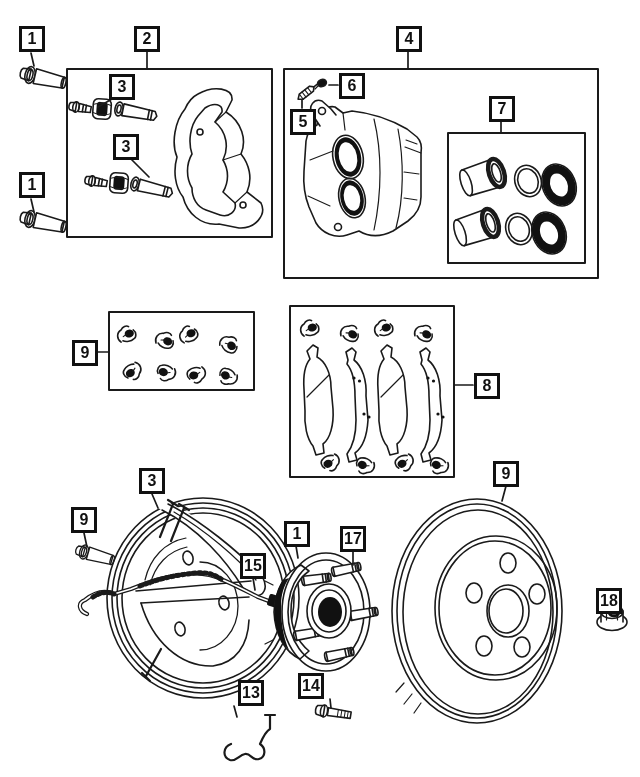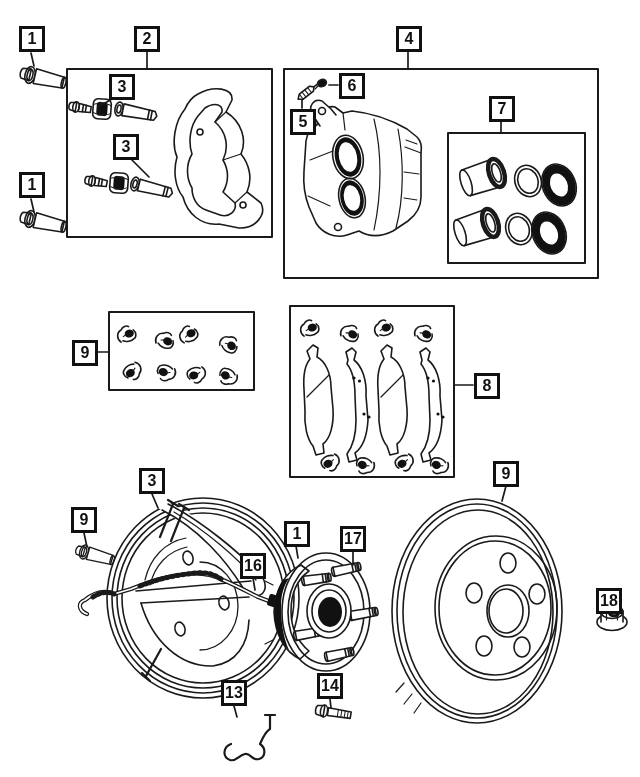--- a/index.html
+++ b/index.html
@@ -328,21 +328,21 @@
   <div class="callout" style="left:113px;top:134px">3</div>
   <div class="callout" style="left:19px;top:172px">1</div>
   <div class="callout" style="left:396px;top:26px">4</div>
   <div class="callout" style="left:290px;top:109px">5</div>
   <div class="callout" style="left:339px;top:73px">6</div>
   <div class="callout" style="left:489px;top:96px">7</div>
   <div class="callout" style="left:474px;top:373px">8</div>
   <div class="callout" style="left:72px;top:340px">9</div>
   <div class="callout" style="left:139px;top:468px">3</div>
   <div class="callout" style="left:71px;top:507px">9</div>
-  <div class="callout" style="left:240px;top:553px">16</div>
-  <div class="callout" style="left:221px;top:680px">13</div>
-  <div class="callout" style="left:317px;top:673px">14</div>
+  <div class="callout" style="left:240px;top:553px">15</div>
+  <div class="callout" style="left:238px;top:680px">13</div>
+  <div class="callout" style="left:298px;top:673px">14</div>
   <div class="callout" style="left:284px;top:521px">1</div>
   <div class="callout" style="left:340px;top:526px">17</div>
   <div class="callout" style="left:493px;top:461px">9</div>
   <div class="callout" style="left:596px;top:588px">18</div>
 
 </div>
 
 </body></html>

